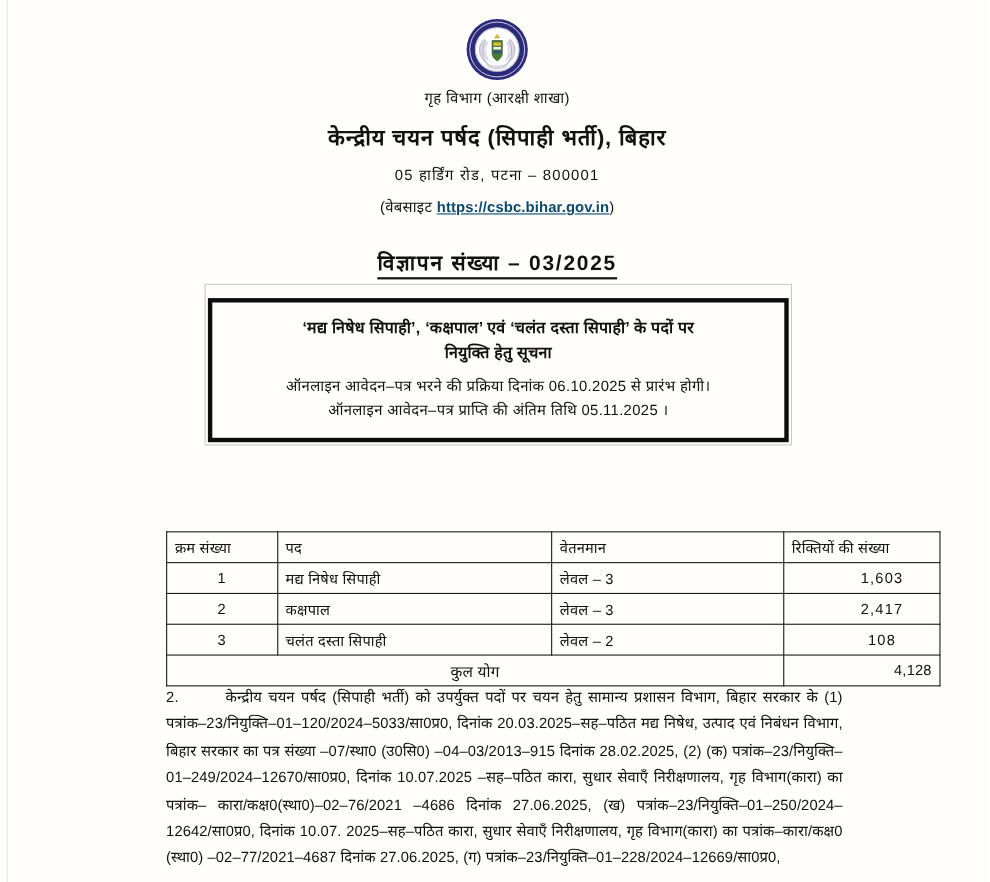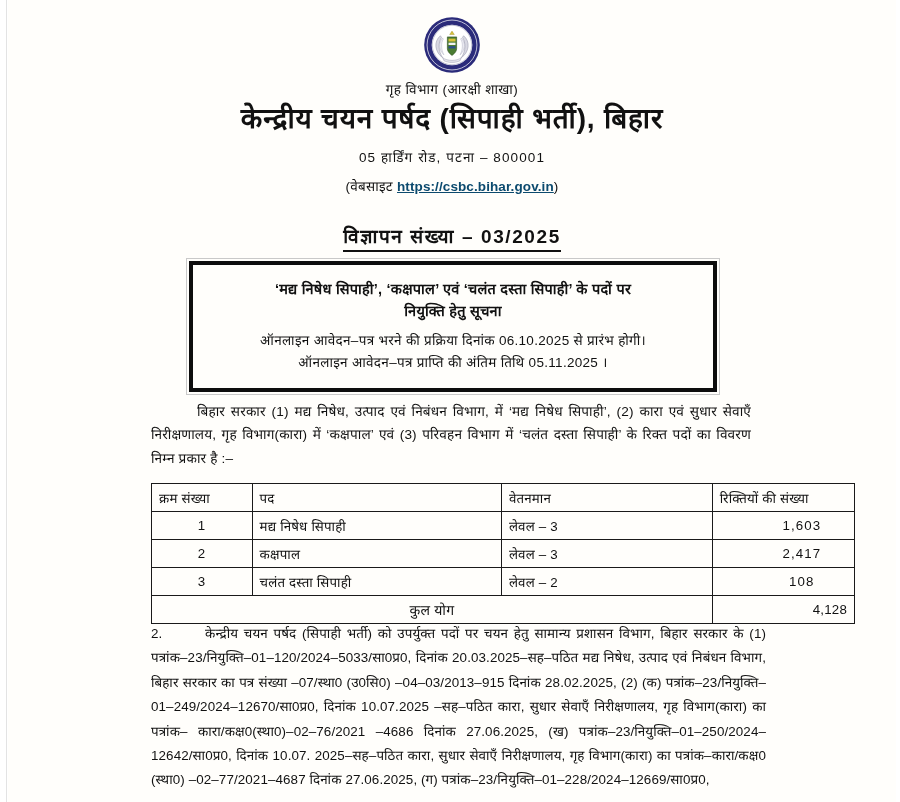--- a/index.html
+++ b/index.html
@@ -71,23 +71,24 @@
     font-size: 13.5px;
     letter-spacing: 0.6px;
     margin-top: 2px;
   }
   .hdr-dept {
     font-size: 13.5px;
     letter-spacing: 0.4px;
     margin-top: 6px;
   }
   .hdr-main {
-    font-size: 28px;
+    font-size: 20px;
     font-weight: bold;
     letter-spacing: 0.8px;
+    margin-top: 13px;
   }
   .hdr-addr {
     font-size: 13.5px;
     letter-spacing: 1.1px;
     margin-top: 12px;
   }
   .hdr-web {
     font-size: 13.5px;
     margin-top: 11px;
     letter-spacing: 0.3px;
@@ -120,20 +121,21 @@
     top: 258px;
     width: 528px;
     border: 1px solid #c9c9c9;
     padding: 2px;
     background: #fffefb;
   }
   .notice-box {
     border: 4px solid #0d0d0d;
     padding: 13px 14px 14px 14px;
     background: #fffefb;
+    margin-top: 10px;
   }
   .notice-l1, .notice-l2 {
     text-align: center;
     font-size: 14.5px;
     font-weight: bold;
     letter-spacing: 0.25px;
     line-height: 1.55;
   }
   .notice-l3, .notice-l4 {
     text-align: center;
@@ -268,21 +270,20 @@
 
   <div class="notice-outer">
     <div class="notice-box">
       <div class="notice-l1">‘मद्य निषेध सिपाही’, ‘कक्षपाल’ एवं ‘चलंत दस्ता सिपाही’ के पदों पर</div>
       <div class="notice-l2">नियुक्ति हेतु सूचना</div>
       <div class="notice-l3">ऑनलाइन आवेदन–पत्र भरने की प्रक्रिया दिनांक 06.10.2025 से प्रारंभ होगी।</div>
       <div class="notice-l4">ऑनलाइन आवेदन–पत्र प्राप्ति की अंतिम तिथि 05.11.2025 ।</div>
     </div>
   </div>
 
-  <div class="para para-1">बिहार सरकार (1) मद्य निषेध, उत्पाद एवं निबंधन विभाग, में ‘मद्य निषेध सिपाही’, (2) कारा एवं सुधार सेवाएँ निरीक्षणालय, गृह विभाग(कारा) में ‘कक्षपाल’ एवं (3) परिवहन विभाग में ‘चलंत दस्ता सिपाही’ के रिक्त पदों का विवरण निम्न प्रकार है :–</div>
 
   <table class="vac-table">
     <thead>
       <tr>
         <th class="col-sno">क्रम संख्या</th>
         <th class="col-post">पद</th>
         <th class="col-pay">वेतनमान</th>
         <th class="col-vac">रिक्तियों की संख्या</th>
       </tr>
     </thead>

